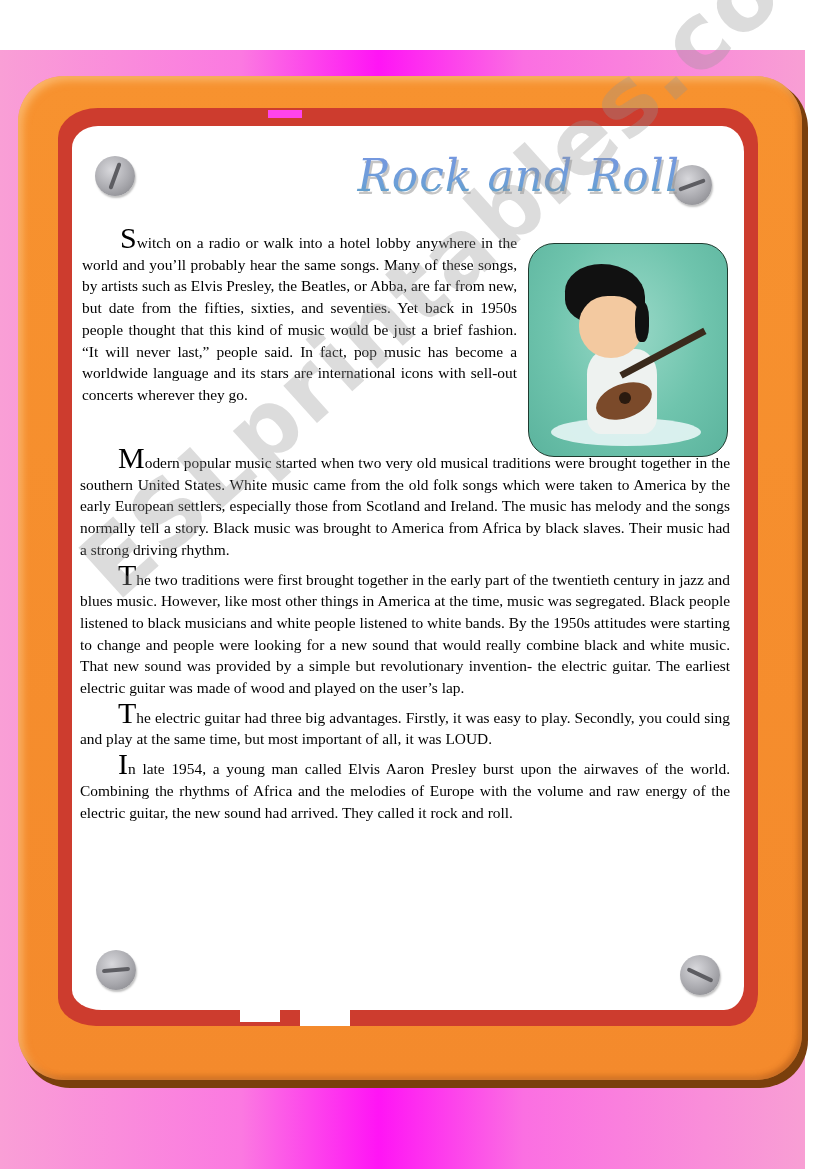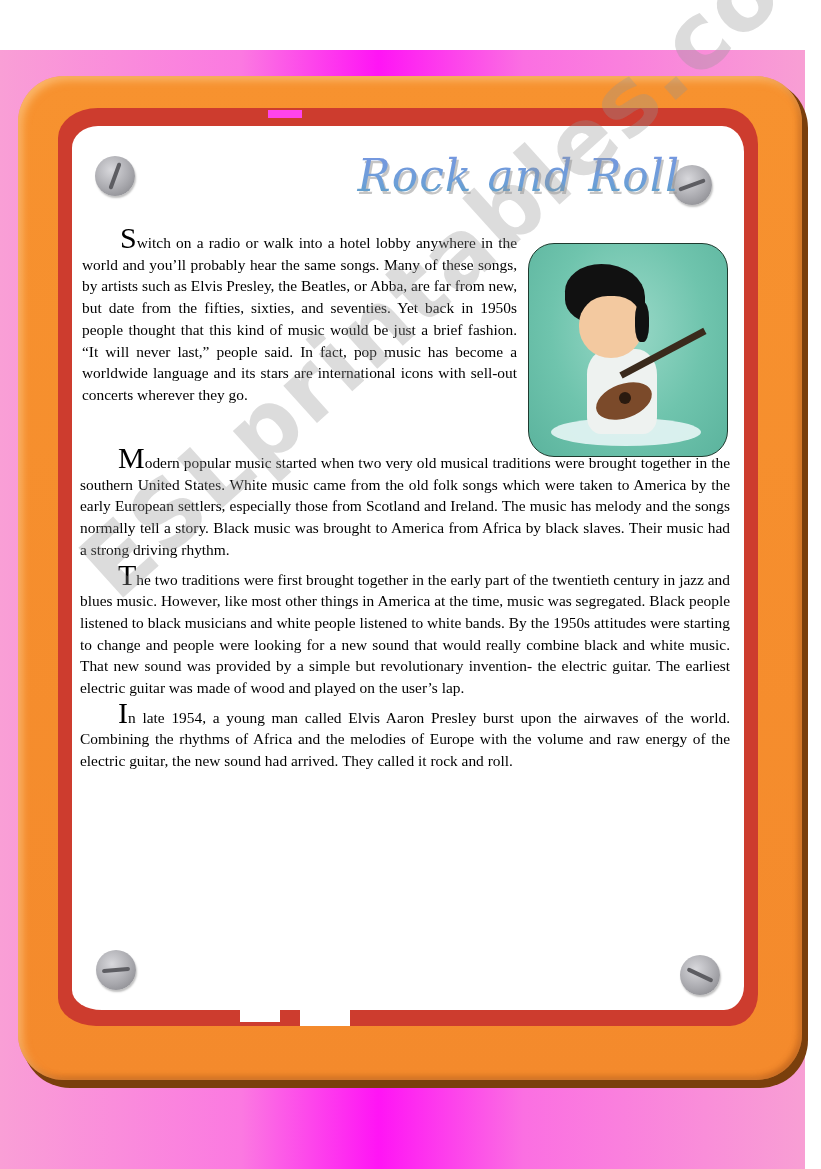--- a/index.html
+++ b/index.html
@@ -128,16 +128,17 @@
   <div class="guitar-hole"></div>
 </div>
 
 <div class="text-block p1">
   <p class="para"><span class="dropcap">S</span><span>witch on a radio or walk into a hotel lobby anywhere in the world and you’ll probably hear the same songs. Many of these songs, by artists such as Elvis Presley, the Beatles, or Abba, are far from new, but date from the fifties, sixties, and seventies. Yet back in 1950s people thought that this kind of music would be just a brief fashion. “It will never last,” people said. In fact, pop music has become a worldwide language and its stars are international icons with sell-out concerts wherever they go.</span></p>
 </div>
 
 <div class="text-block rest">
   <p class="para"><span class="dropcap">M</span><span>odern popular music started when two very old musical traditions were brought together in the southern United States. White music came from the old folk songs which were taken to America by the early European settlers, especially those from Scotland and Ireland. The music has melody and the songs normally tell a story. Black music was brought to America from Africa by black slaves. Their music had a strong driving rhythm.</span></p>
   <p class="para"><span class="dropcap">T</span><span>he two traditions were first brought together in the early part of the twentieth century in jazz and blues music. However, like most other things in America at the time, music was segregated. Black people listened to black musicians and white people listened to white bands. By the 1950s attitudes were starting to change and people were looking for a new sound that would really combine black and white music. That new sound was provided by a simple but revolutionary invention- the electric guitar. The earliest electric guitar was made of wood and played on the user’s lap.</span></p>
+  <p class="para"><span class="dropcap">T</span><span>he electric guitar had three big advantages. Firstly, it was easy to play. Secondly, you could sing and play at the same time, but most important of all, it was LOUD.</span></p>
   <p class="para"><span class="dropcap">I</span><span>n late 1954, a young man called Elvis Aaron Presley burst upon the airwaves of the world. Combining the rhythms of Africa and the melodies of Europe with the volume and raw energy of the electric guitar, the new sound had arrived. They called it     rock and roll.</span></p>
 </div>
 
 <div class="watermark">ESLprintables.com</div>
 
 </body></html>

